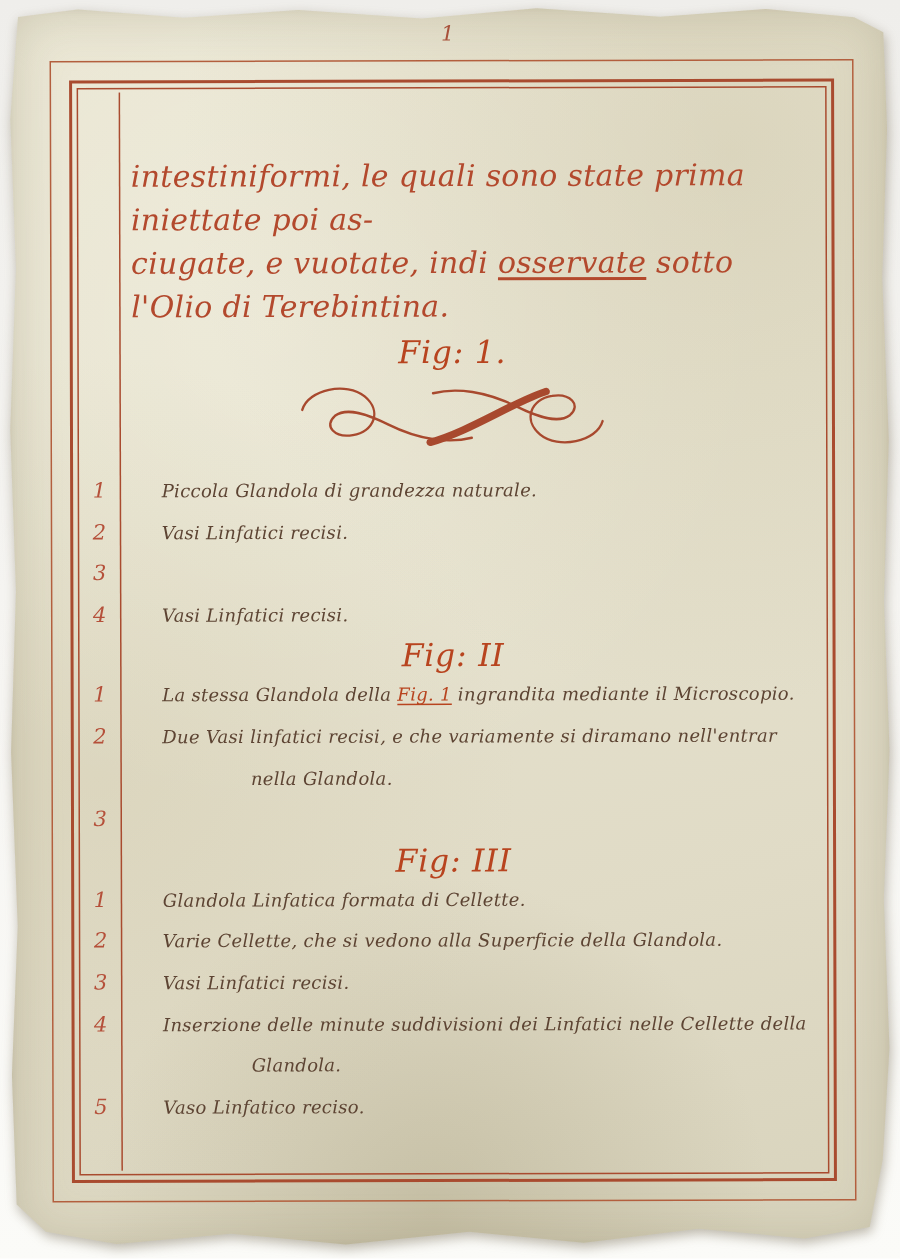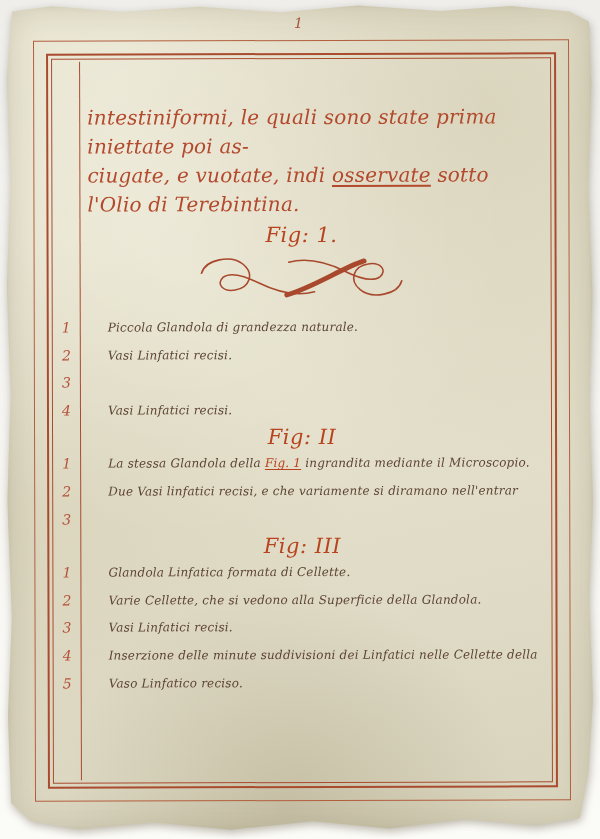--- a/index.html
+++ b/index.html
@@ -114,20 +114,23 @@
               <div class="fig-heading">Fig: II</div>
 
               <div class="row">
                 <span class="num">1</span>
                 <div class="txt"><span>La stessa Glandola della </span><span class="ref">Fig. 1</span><span> ingrandita mediante il Microscopio.</span></div>
               </div>
               <div class="row">
                 <span class="num">2</span>
                 <div class="txt">Due Vasi linfatici recisi, e che variamente si diramano nell'entrar</div>
               </div>
+              <div class="row cont">
+                <div class="txt">nella Glandola.</div>
+              </div>
               <div class="row">
                 <span class="num">3</span>
               </div>
 
               <div class="fig-heading">Fig: III</div>
 
               <div class="row">
                 <span class="num">1</span>
                 <div class="txt">Glandola Linfatica formata di Cellette.</div>
               </div>
@@ -136,20 +139,23 @@
                 <div class="txt">Varie Cellette, che si vedono alla Superficie della Glandola.</div>
               </div>
               <div class="row">
                 <span class="num">3</span>
                 <div class="txt">Vasi Linfatici recisi.</div>
               </div>
               <div class="row">
                 <span class="num">4</span>
                 <div class="txt">Inserzione delle minute suddivisioni dei Linfatici nelle Cellette della</div>
               </div>
+              <div class="row cont">
+                <div class="txt">Glandola.</div>
+              </div>
               <div class="row">
                 <span class="num">5</span>
                 <div class="txt">Vaso Linfatico reciso.</div>
               </div>
 
             </div>
           </div>
         </div>
       </div>
 

